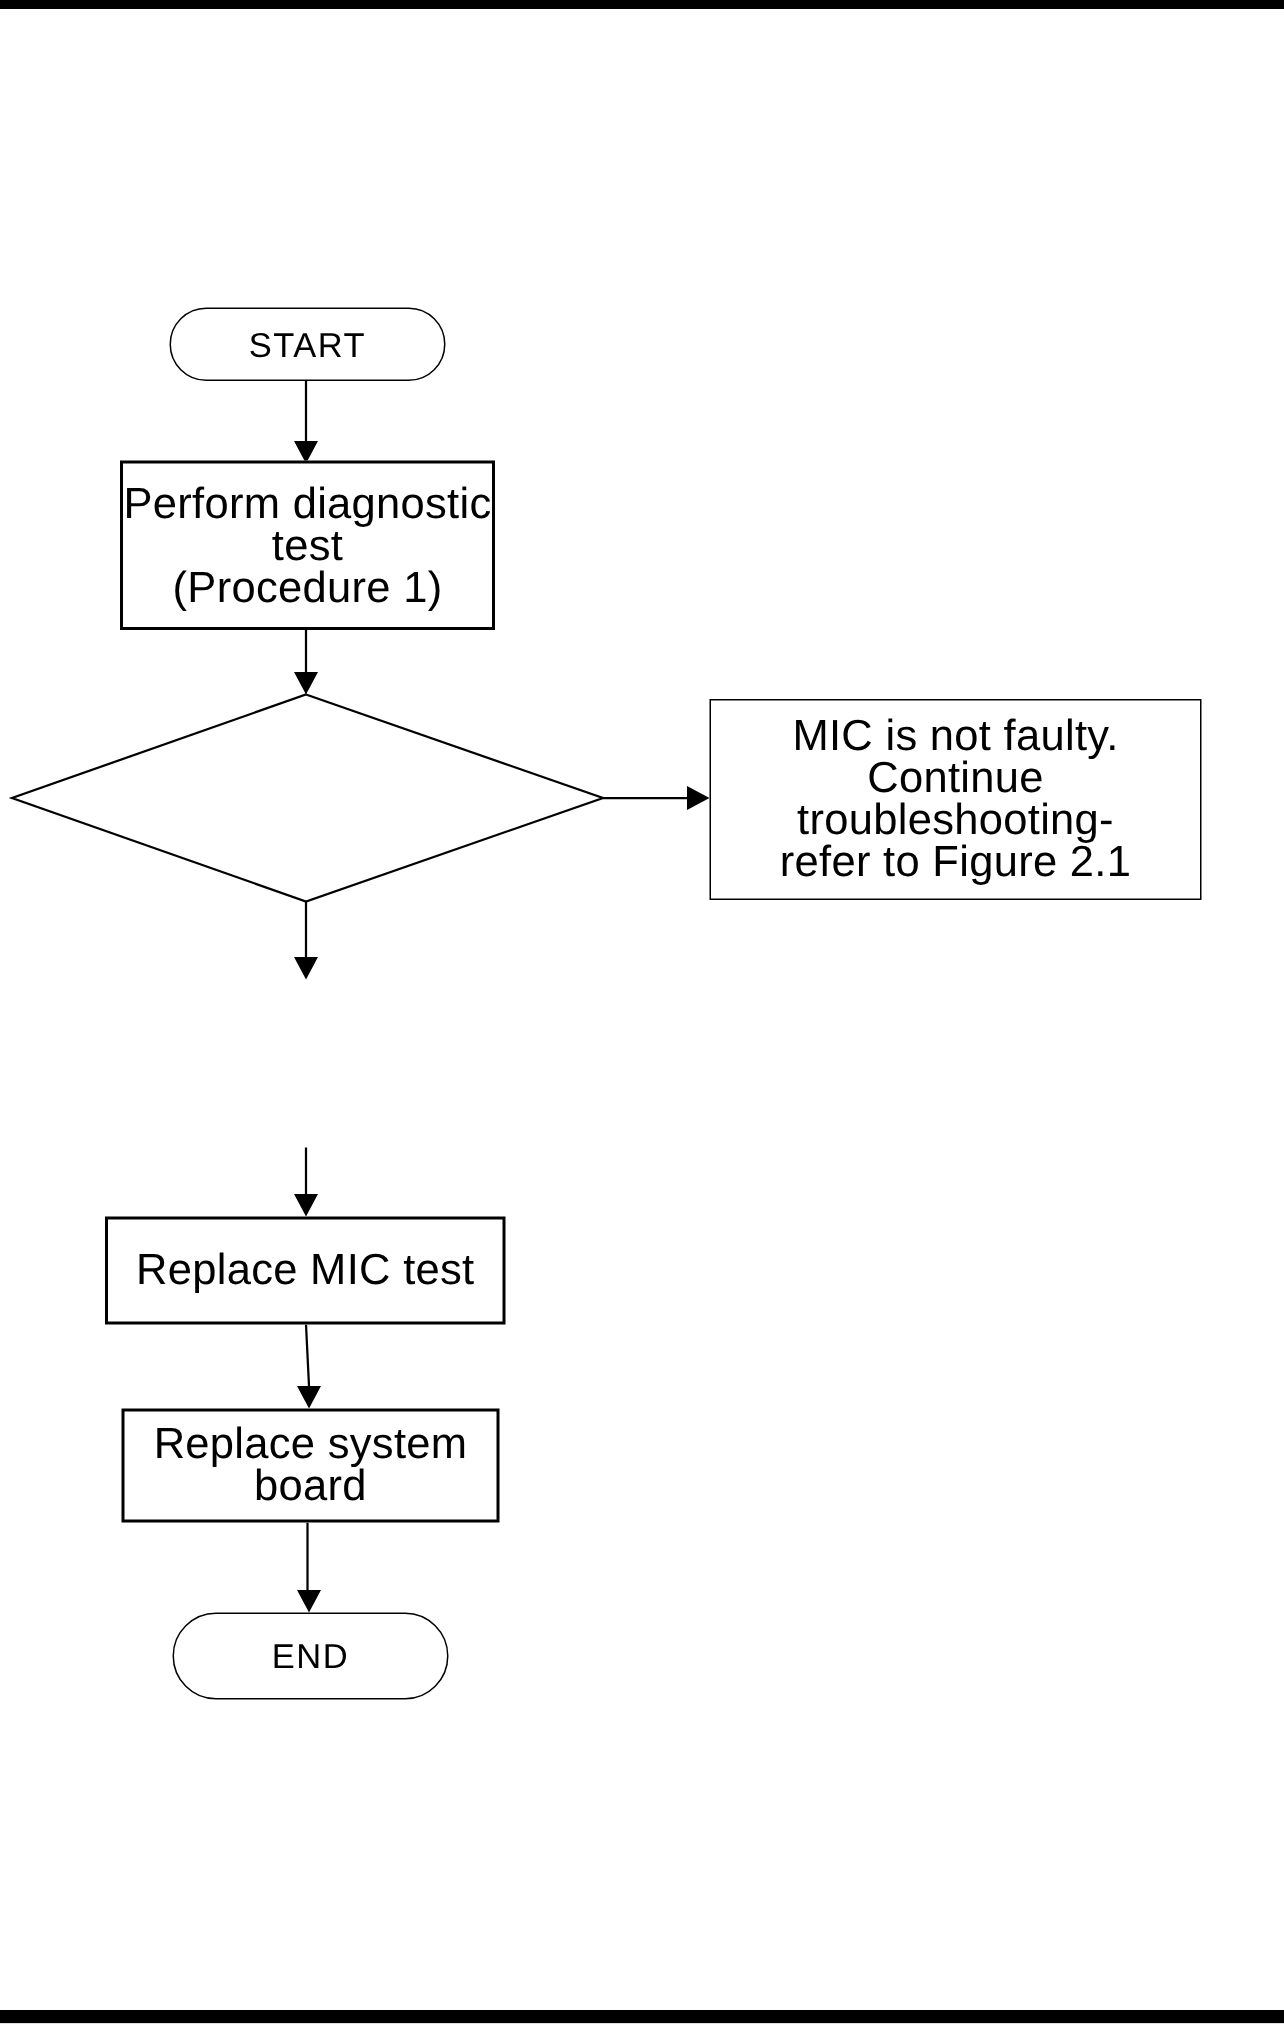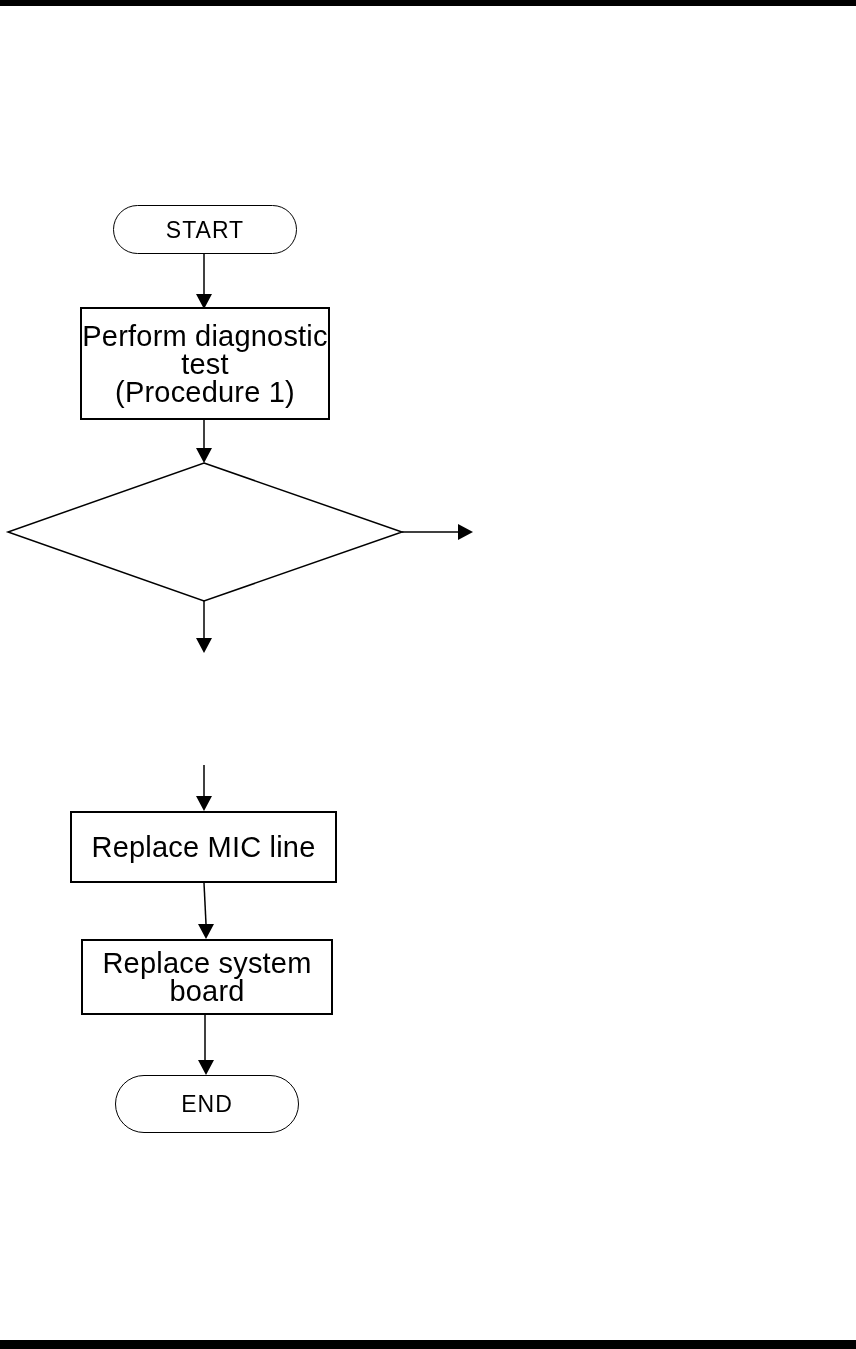--- a/index.html
+++ b/index.html
@@ -120,22 +120,25 @@
     </g>
   </svg>
 
   <div class="node terminator n-start">START</div>
 
   <div class="node process n-box1">Perform diagnostic
 test
 (Procedure 1)</div>
 
 
+  <div class="node process thin n-side">MIC is not faulty.
+Continue troubleshooting-
+refer to Figure 2.1</div>
 
 
-  <div class="node process n-box3">Replace MIC line</div>
+  <div class="node process n-box3">Replace MIC test</div>
 
   <div class="node terminator n-end">END</div>
 
   <div class="node process n-box4">Replace system
 board</div>
 
 </div>
 
 </body></html>

